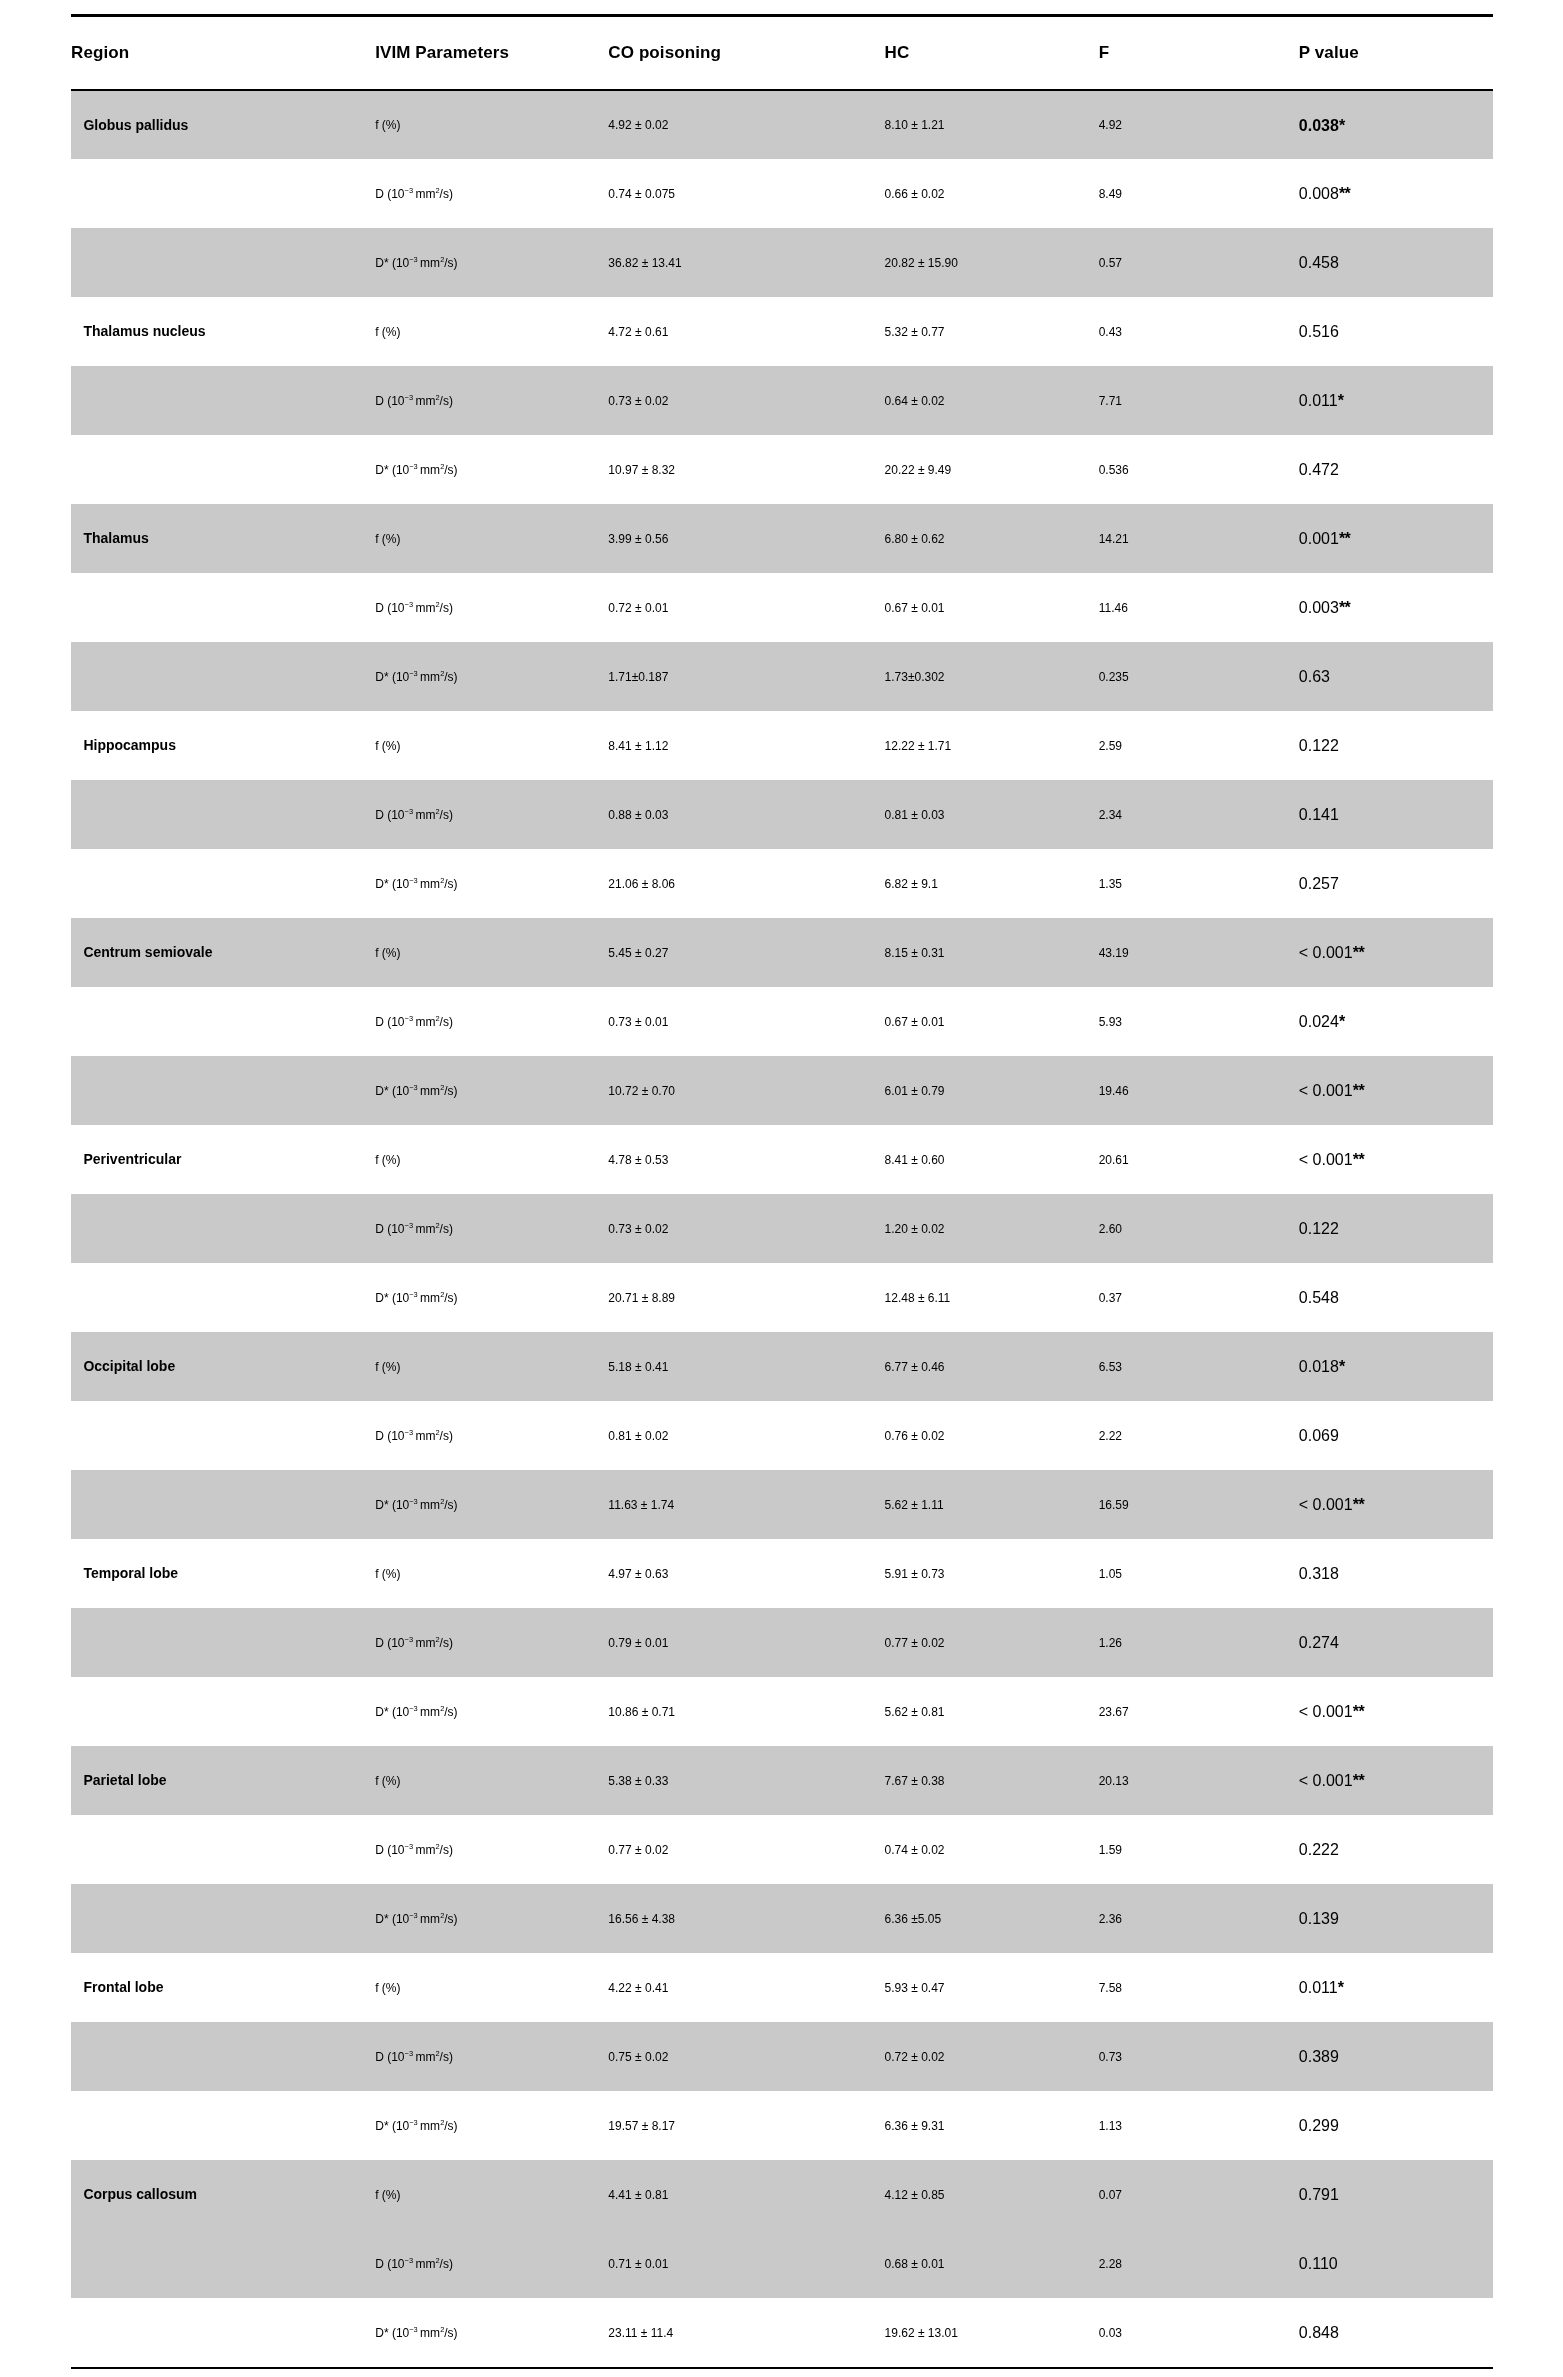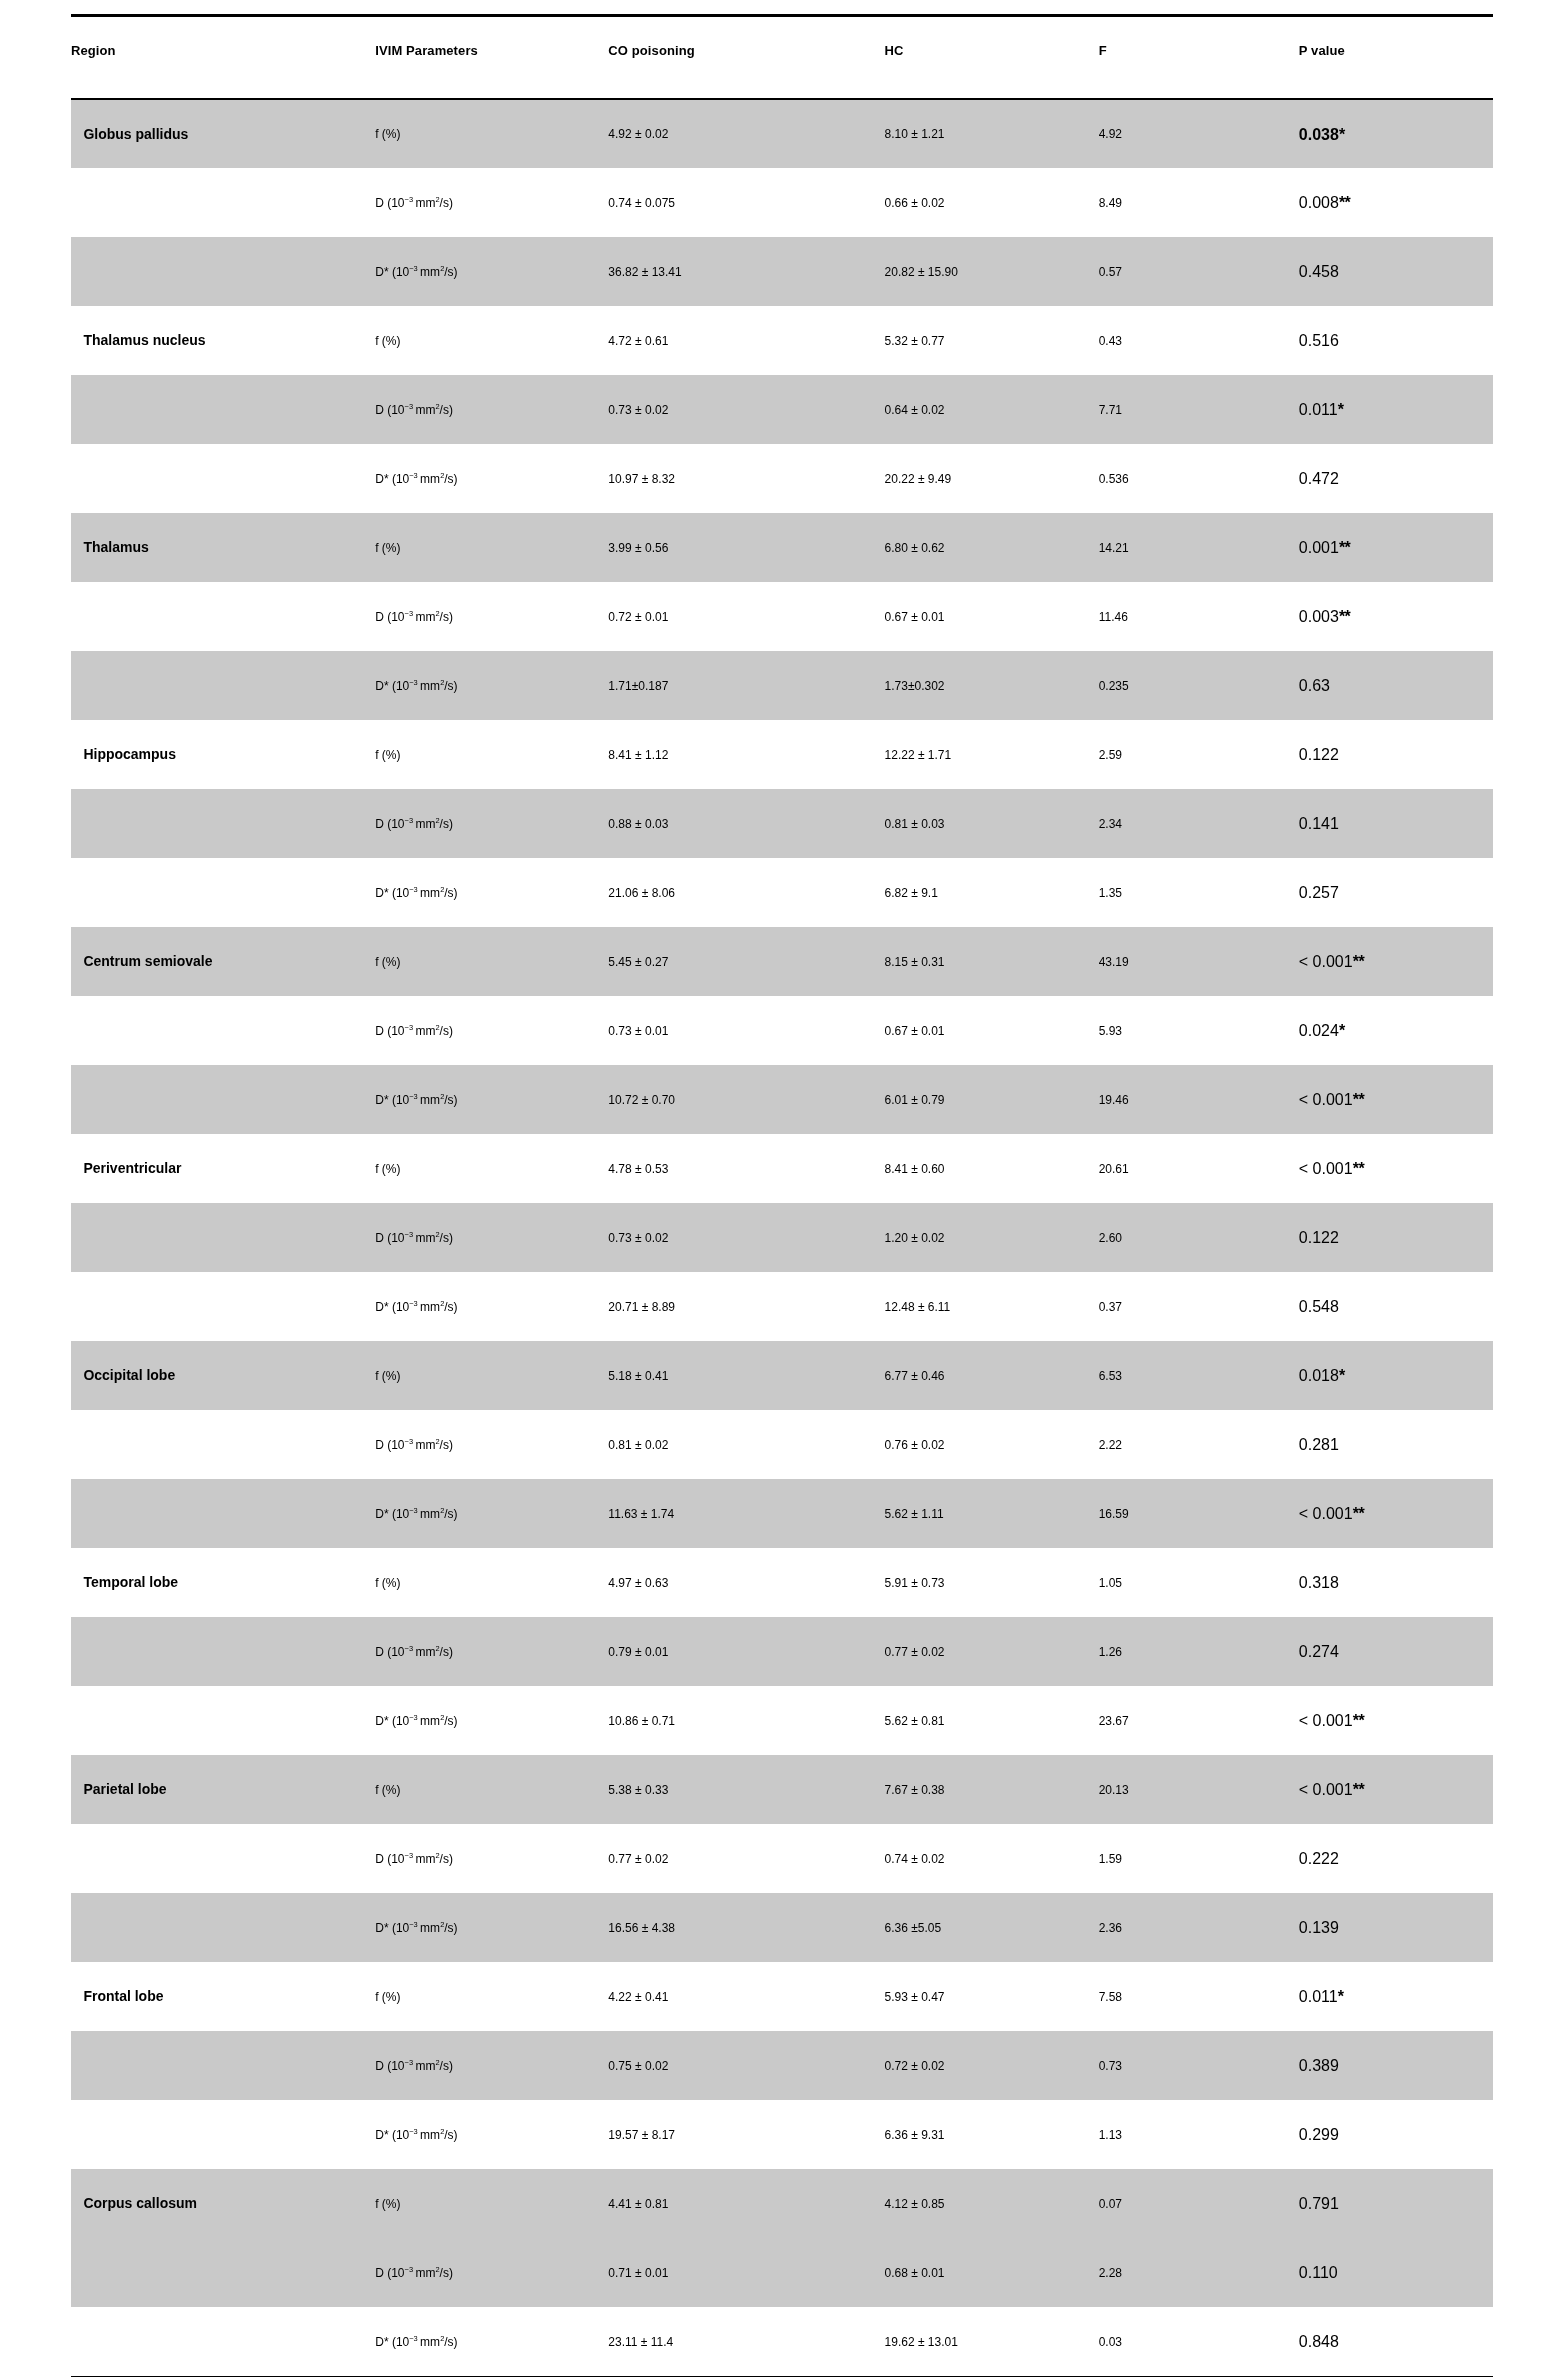--- a/index.html
+++ b/index.html
@@ -29,23 +29,23 @@
   }
   col.c-region   { width: 304px; }
   col.c-param    { width: 233px; }
   col.c-co       { width: 276px; }
   col.c-hc       { width: 214px; }
   col.c-f        { width: 200px; }
   col.c-p        { width: 194px; }
 
   thead th {
     text-align: left;
-    font-size: 13px;
+    font-size: 17px;
     font-weight: bold;
-    padding: 26px 0 40px 0;
+    padding: 26px 0 26px 0;
     vertical-align: middle;
     letter-spacing: 0.1px;
   }
   thead tr {
     border-bottom: 2.4px solid #000000;
   }
   tbody tr {
     height: 69px;
   }
   tbody tr.shaded {
@@ -255,21 +255,21 @@
           <td class="value">6.77  ±  0.46</td>
           <td class="value">6.53</td>
           <td class="pval"><span>0.018</span><span class="star">*</span></td>
         </tr>
         <tr>
           <td class="region"></td>
           <td class="param">D (10<span class="unit-sup">−3</span> mm<span class="unit-sup">2</span>/s)</td>
           <td class="value">0.81  ±  0.02</td>
           <td class="value">0.76  ±  0.02</td>
           <td class="value">2.22</td>
-          <td class="pval"><span>0.281</span></td>
+          <td class="pval"><span>0.069</span></td>
         </tr>
         <tr class="shaded">
           <td class="region"></td>
           <td class="param">D<span class="dstar">*</span> (10<span class="unit-sup">−3</span> mm<span class="unit-sup">2</span>/s)</td>
           <td class="value">11.63  ±  1.74</td>
           <td class="value">5.62  ±  1.11</td>
           <td class="value">16.59</td>
           <td class="pval"><span>&lt; 0.001</span><span class="star">**</span></td>
         </tr>
         <tr>

